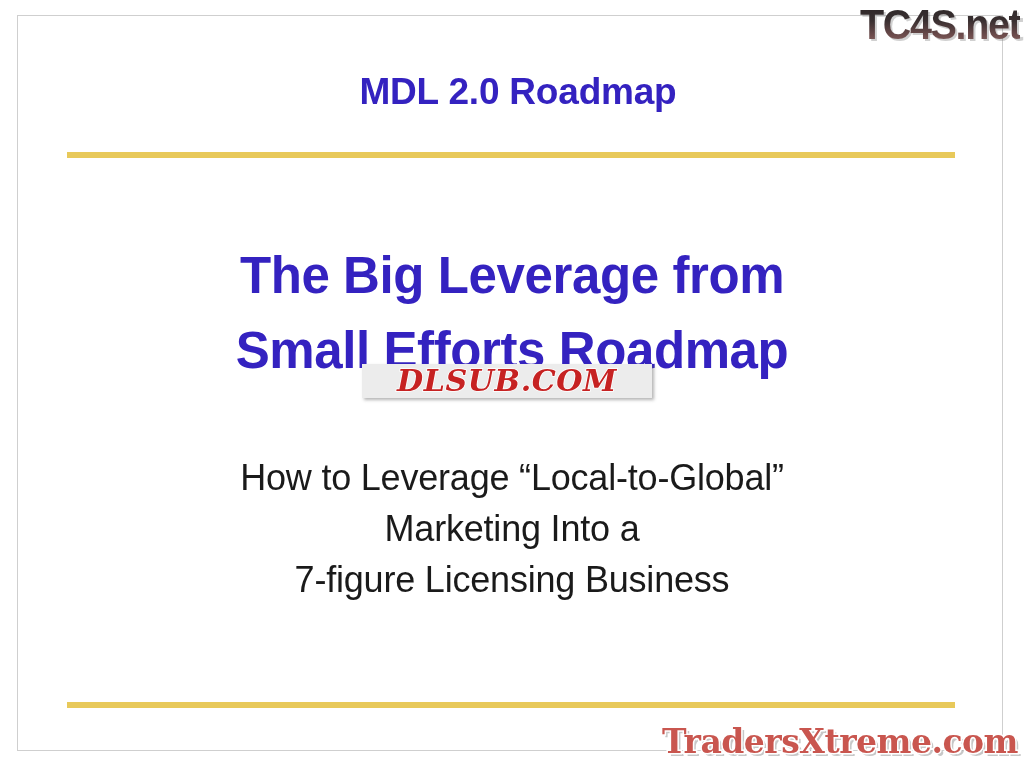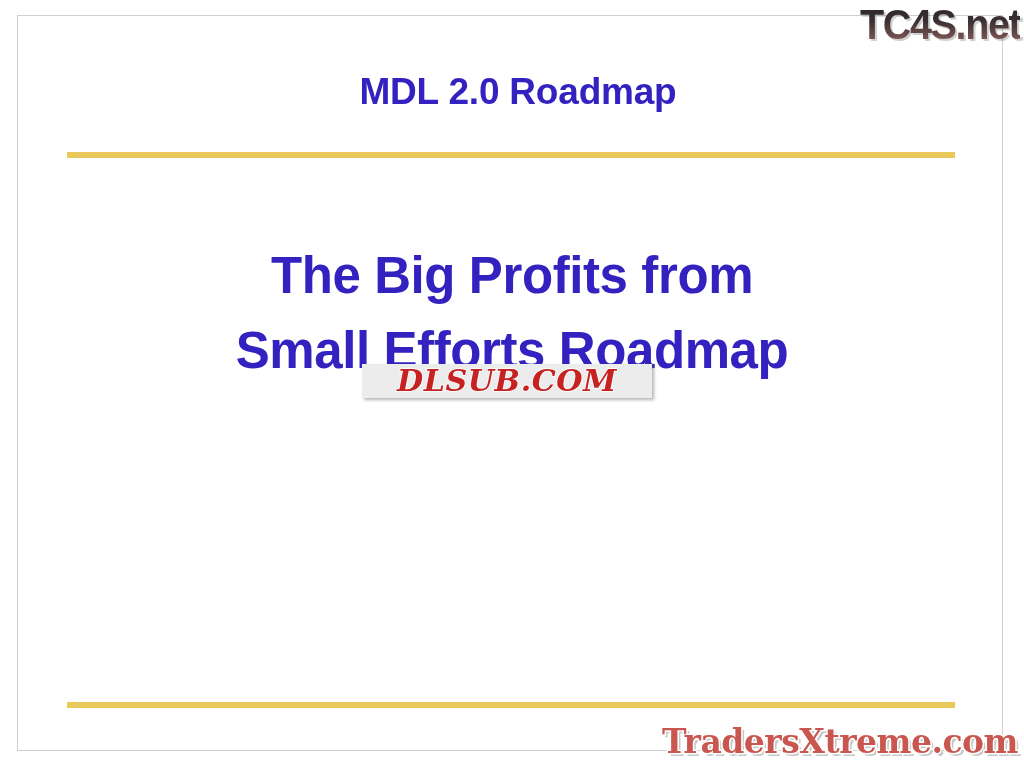--- a/index.html
+++ b/index.html
@@ -198,24 +198,29 @@
 
 <div class="slide-canvas">
 
   <div class="slide-frame"></div>
 
   <div class="slide-header-title">MDL 2.0 Roadmap</div>
 
   <div class="divider-rule divider-top"></div>
 
   <div class="main-heading">
-    <span class="hl">The Big Profits from</span>
+    <span class="hl">The Big Leverage from</span>
     <span class="hl">Small Efforts Roadmap</span>
   </div>
 
+  <div class="body-block">
+    <span class="bl">How to Leverage “Local-to-Global”</span>
+    <span class="bl">Marketing Into a</span>
+    <span class="bl">7-figure Licensing Business</span>
+  </div>
 
   <div class="divider-rule divider-bottom"></div>
 
   <div class="wm-dlsub">
     <div class="wm-dlsub-text">DLSUB.COM</div>
   </div>
 
   <div class="wm-tc4s-shadow">TC4S.net</div>
   <div class="wm-tc4s">TC4S.net</div>
 

